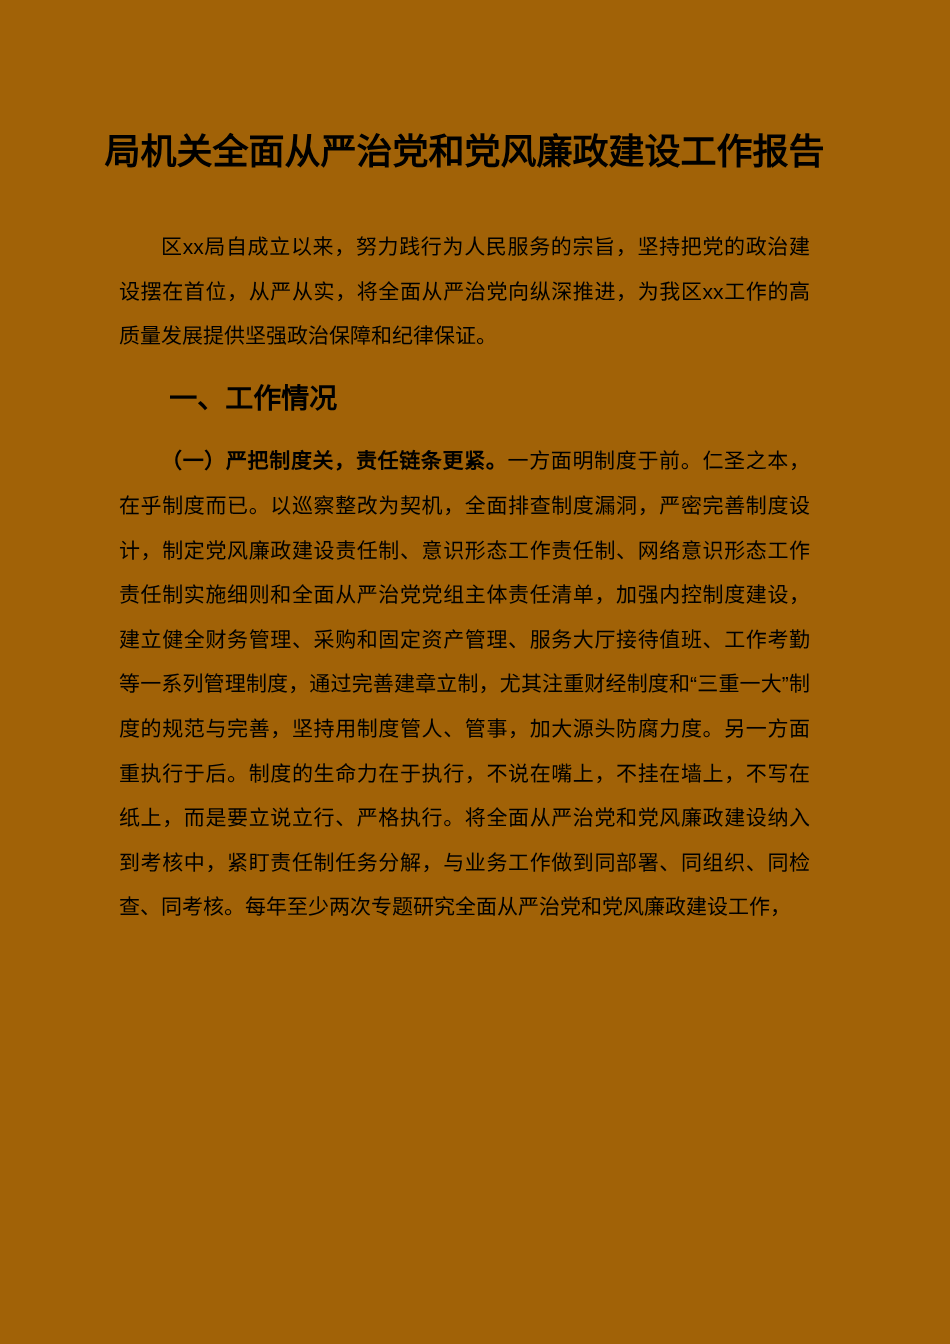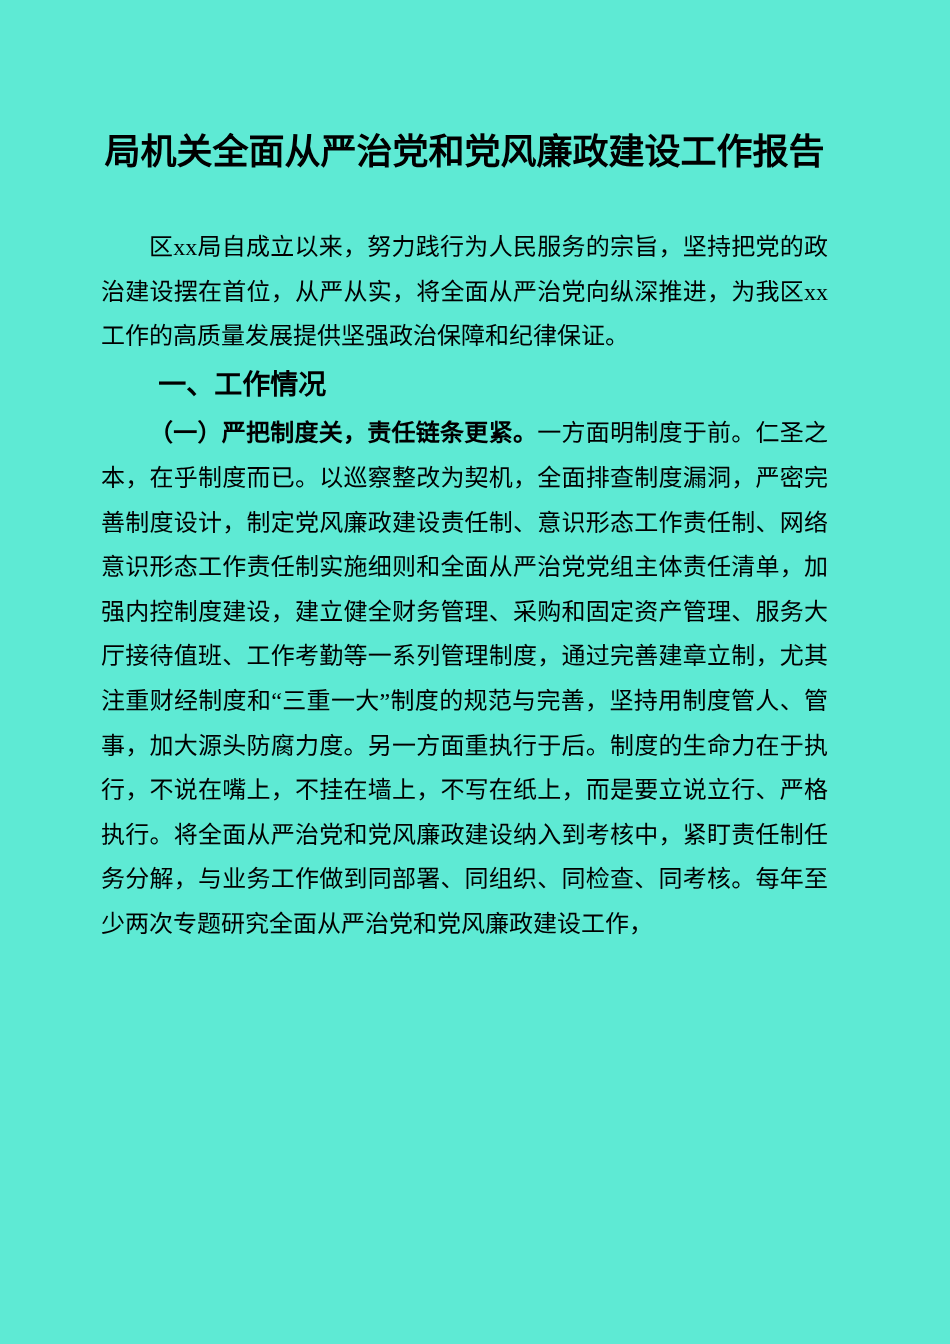--- a/index.html
+++ b/index.html
@@ -4,59 +4,59 @@
 <style>
   html, body {
     margin: 0;
     padding: 0;
     background: #ffffff;
   }
   .page {
     position: relative;
     width: 950px;
     height: 1344px;
-    background: #5eead4;
+    background: #a16207;
     color: #000000;
     overflow: hidden;
   }
   .content {
     position: absolute;
     left: 101px;
     top: 128px;
     width: 727px;
   }
   .doc-title {
     font-family: "Liberation Serif", "DejaVu Serif", serif;
     font-weight: bold;
     font-size: 36px;
     line-height: 48px;
     text-align: center;
     margin: 0 0 49px 0;
     letter-spacing: 0;
     white-space: nowrap;
   }
   .body-para {
-    font-family: Liberation Serif, serif;
-    font-size: 24px;
+    font-family: Liberation Sans, sans-serif;
+    font-size: 21px;
     line-height: 44.6px;
     text-align: justify;
     text-justify: inter-character;
     text-indent: 2em;
-    margin: 0;
+    margin: 18px;
   }
   .body-para b {
     font-weight: bold;
   }
   .section-heading {
     font-family: "Liberation Sans", "DejaVu Sans", sans-serif;
     font-weight: bold;
     font-size: 28px;
     line-height: 44.6px;
     text-indent: 1.9em;
-    margin: 4px;
+    margin: 15px;
     letter-spacing: 0;
   }
 </style>
 </head>
 <body>
 
 <div class="page">
   <div class="content">
 
     <h1 class="doc-title">局机关全面从严治党和党风廉政建设工作报告</h1>

